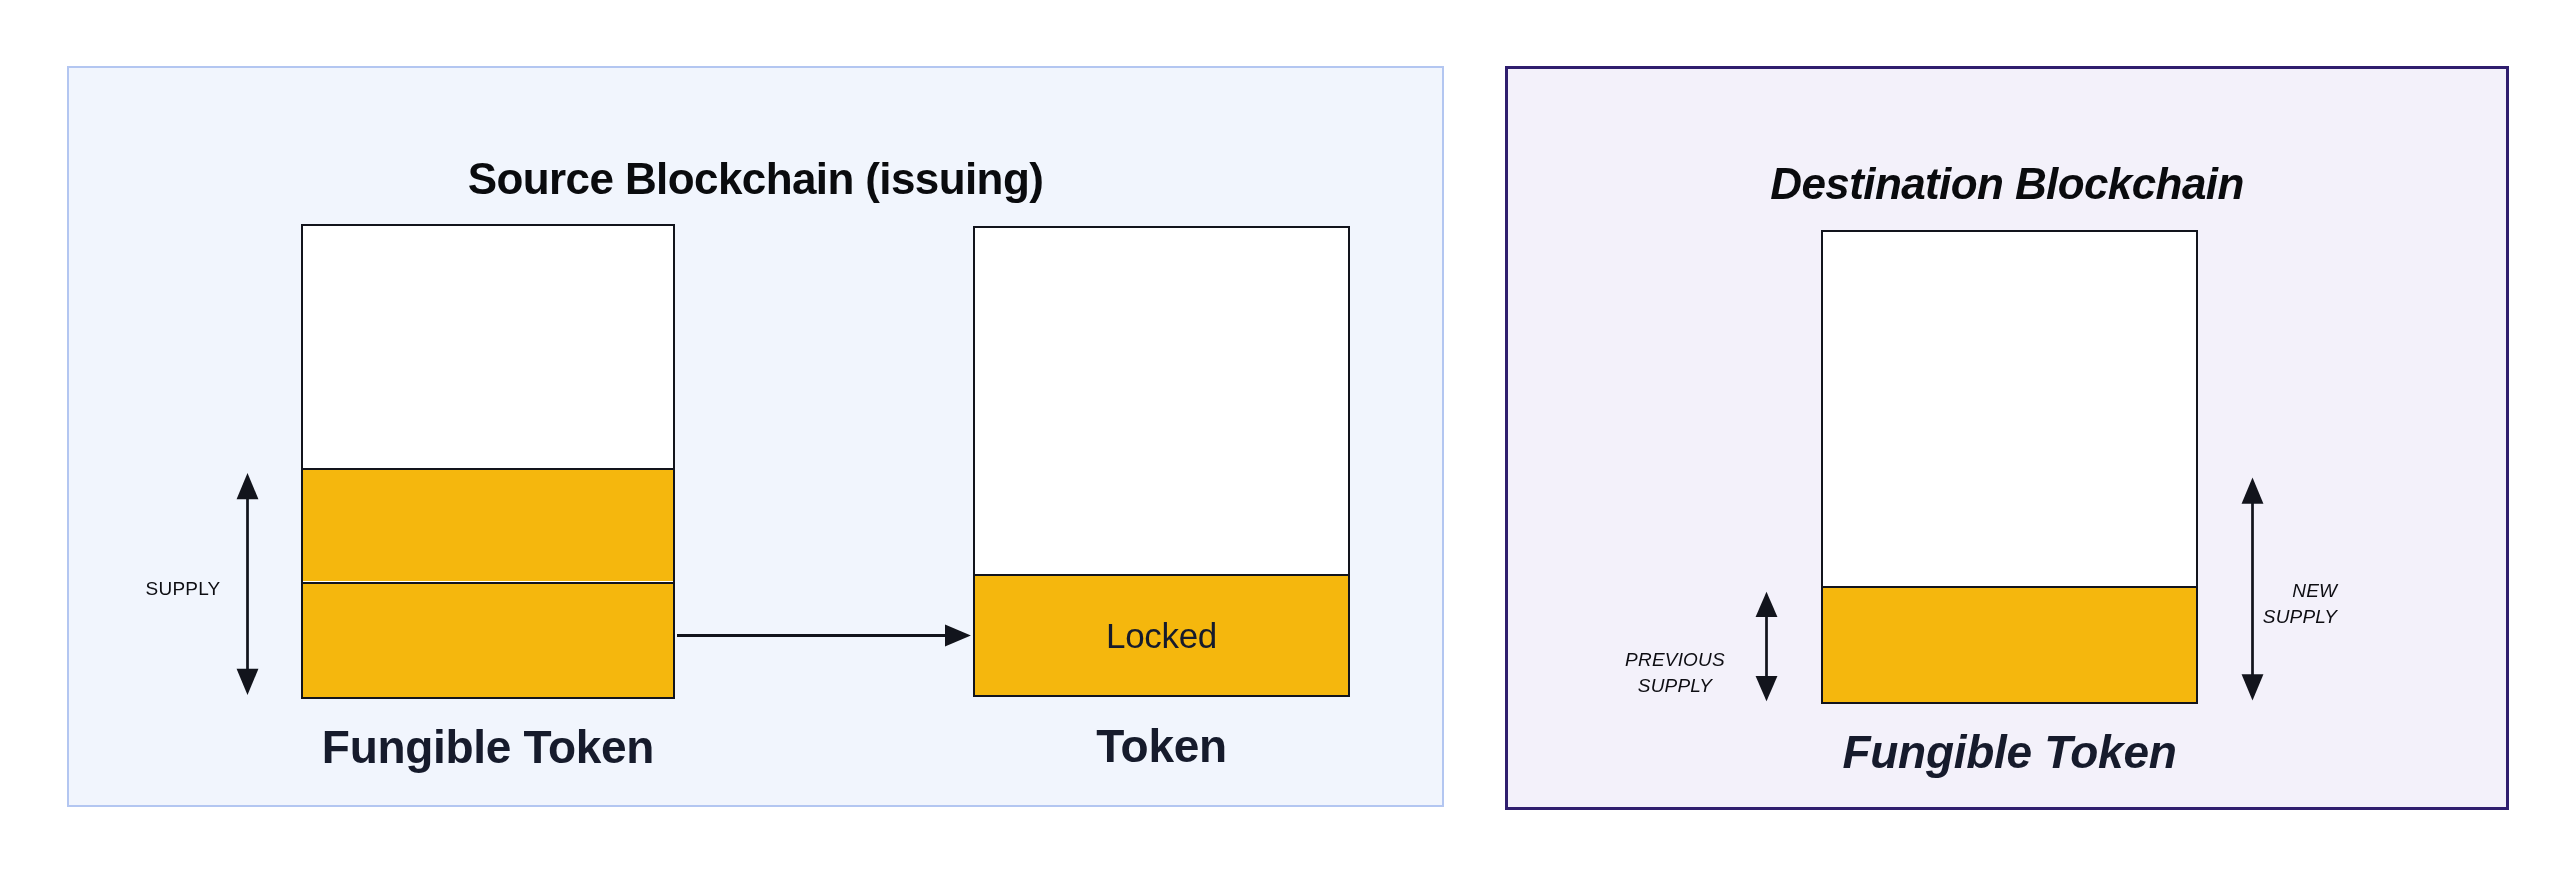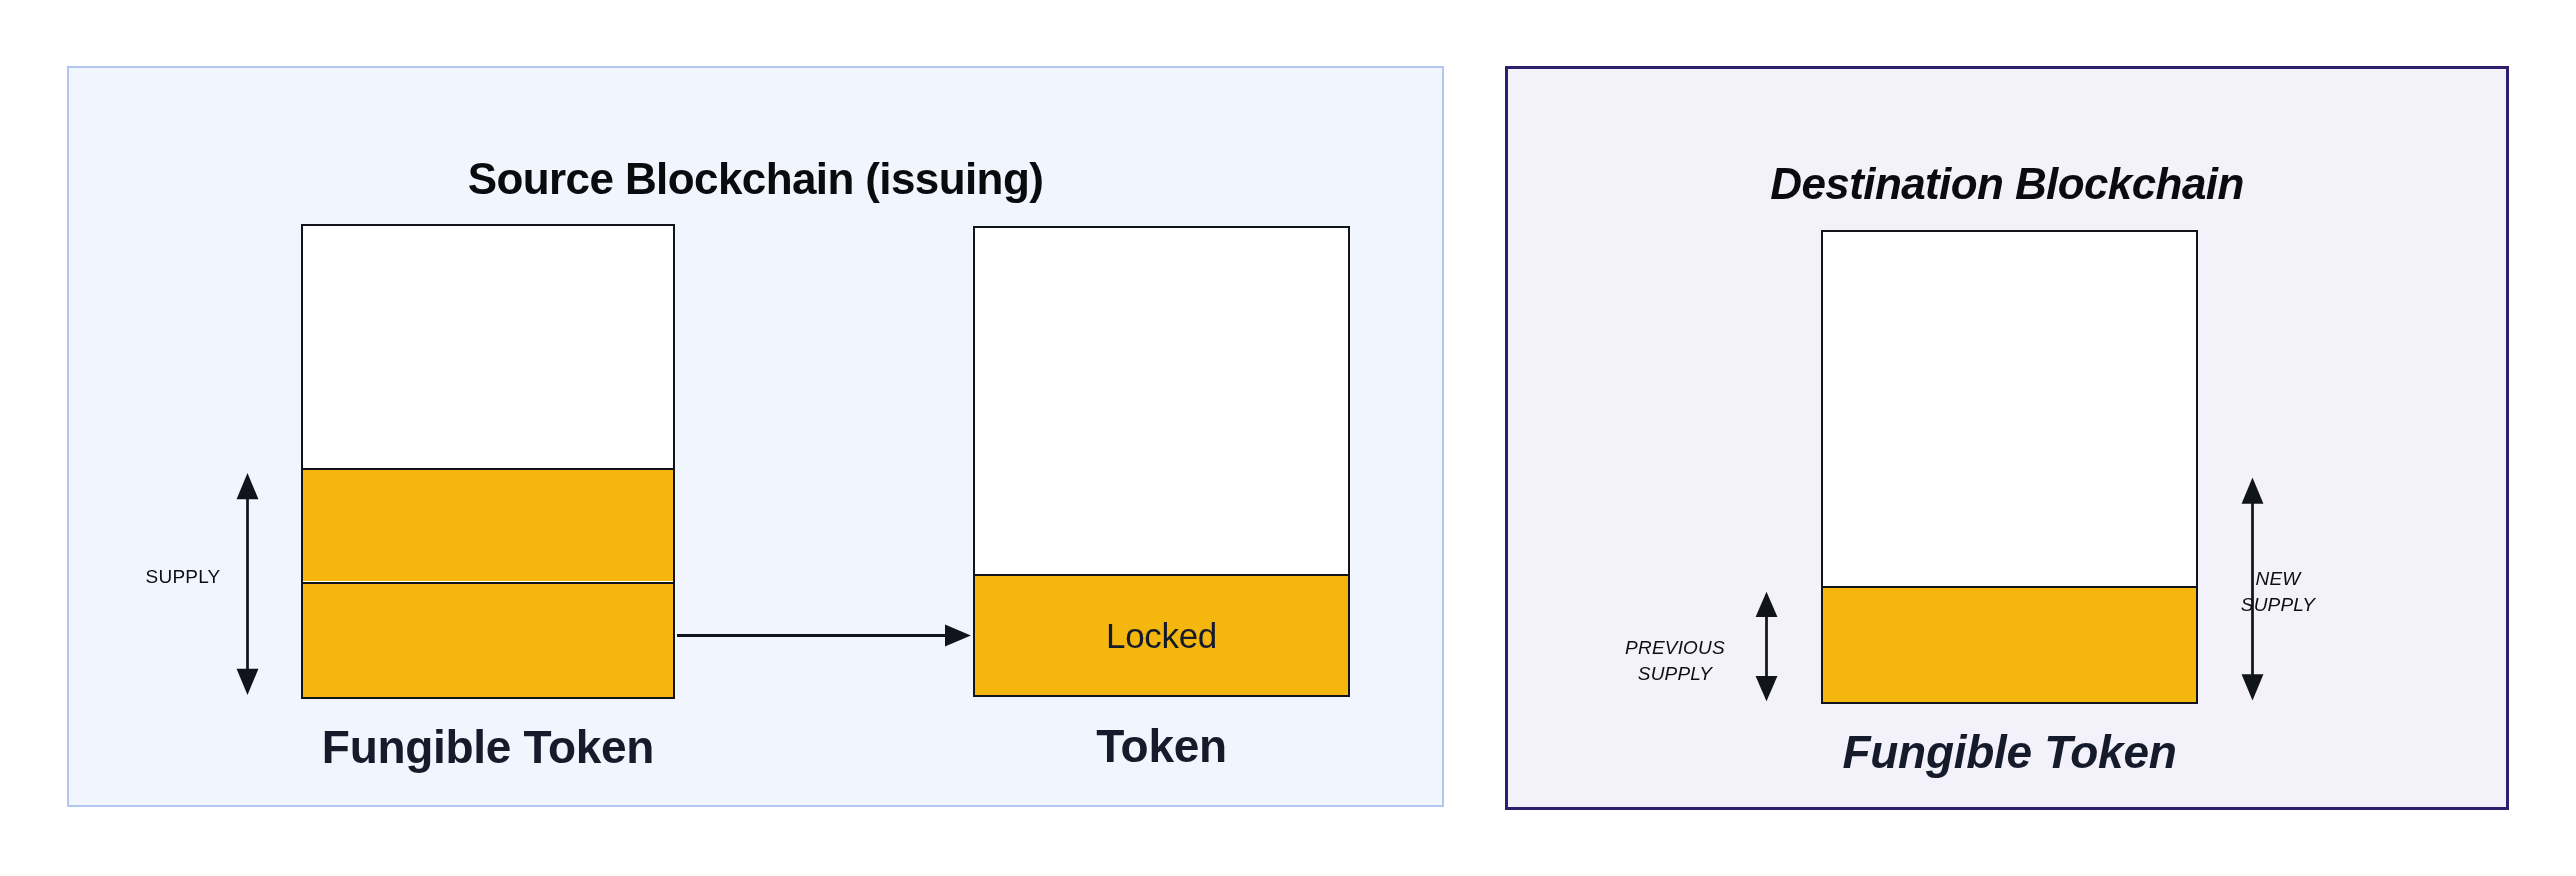--- a/index.html
+++ b/index.html
@@ -80,24 +80,25 @@
   .mint-band .band-label { color: var(--mint-text); }
 
   .small-label {
     position: absolute;
     font-size: 19px; font-weight: 400; letter-spacing: 0.2px;
     line-height: 1.36;
     color: var(--small-label-text);
     text-align: center;
     transform: translate(-50%, -50%);
     white-space: nowrap;
+    margin-top: 12px;
   }
   .supply-label { left: 114px; top: 509px; }
   .prev-supply-label { left: 167px; top: 592px; }
-  .new-supply-label { left: 770px; top: 523px; }
+  .new-supply-label { left: 792px; top: 523px; text-align: right; }
 
   .arrow { position: absolute; overflow: visible; }
   .arrow line { stroke: var(--line); stroke-width: 5; }
   .arrow polygon { fill: var(--line); }
 </style>
 </head>
 <body>
 
 <div class="canvas">
 

